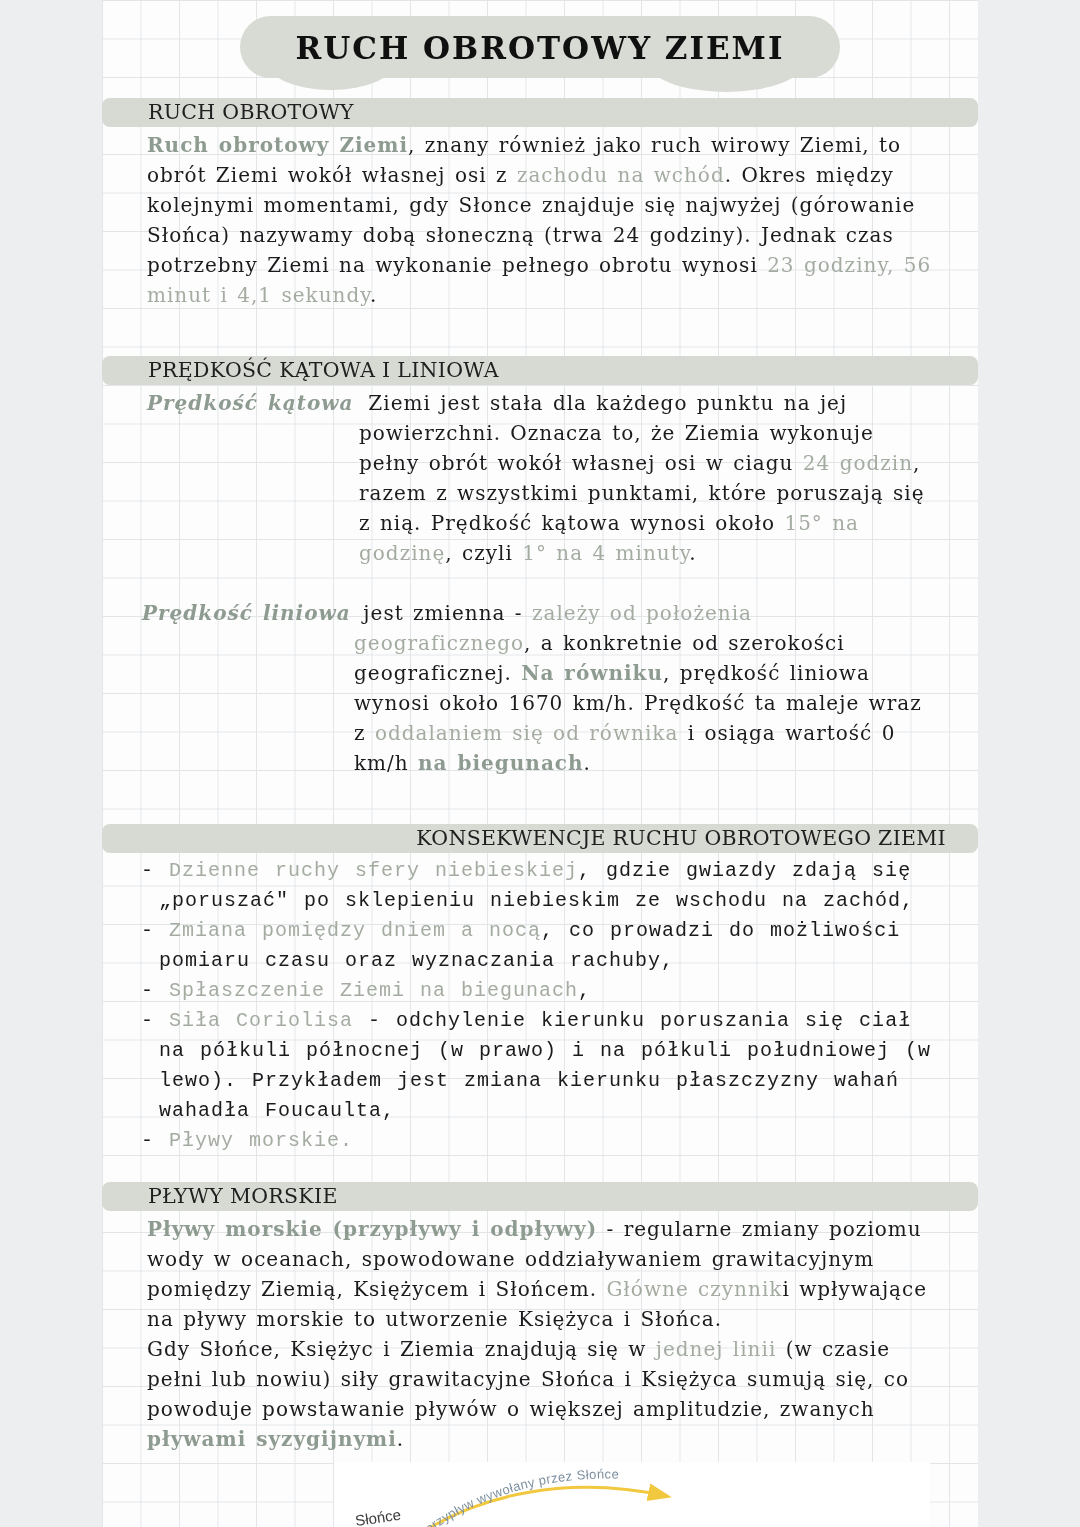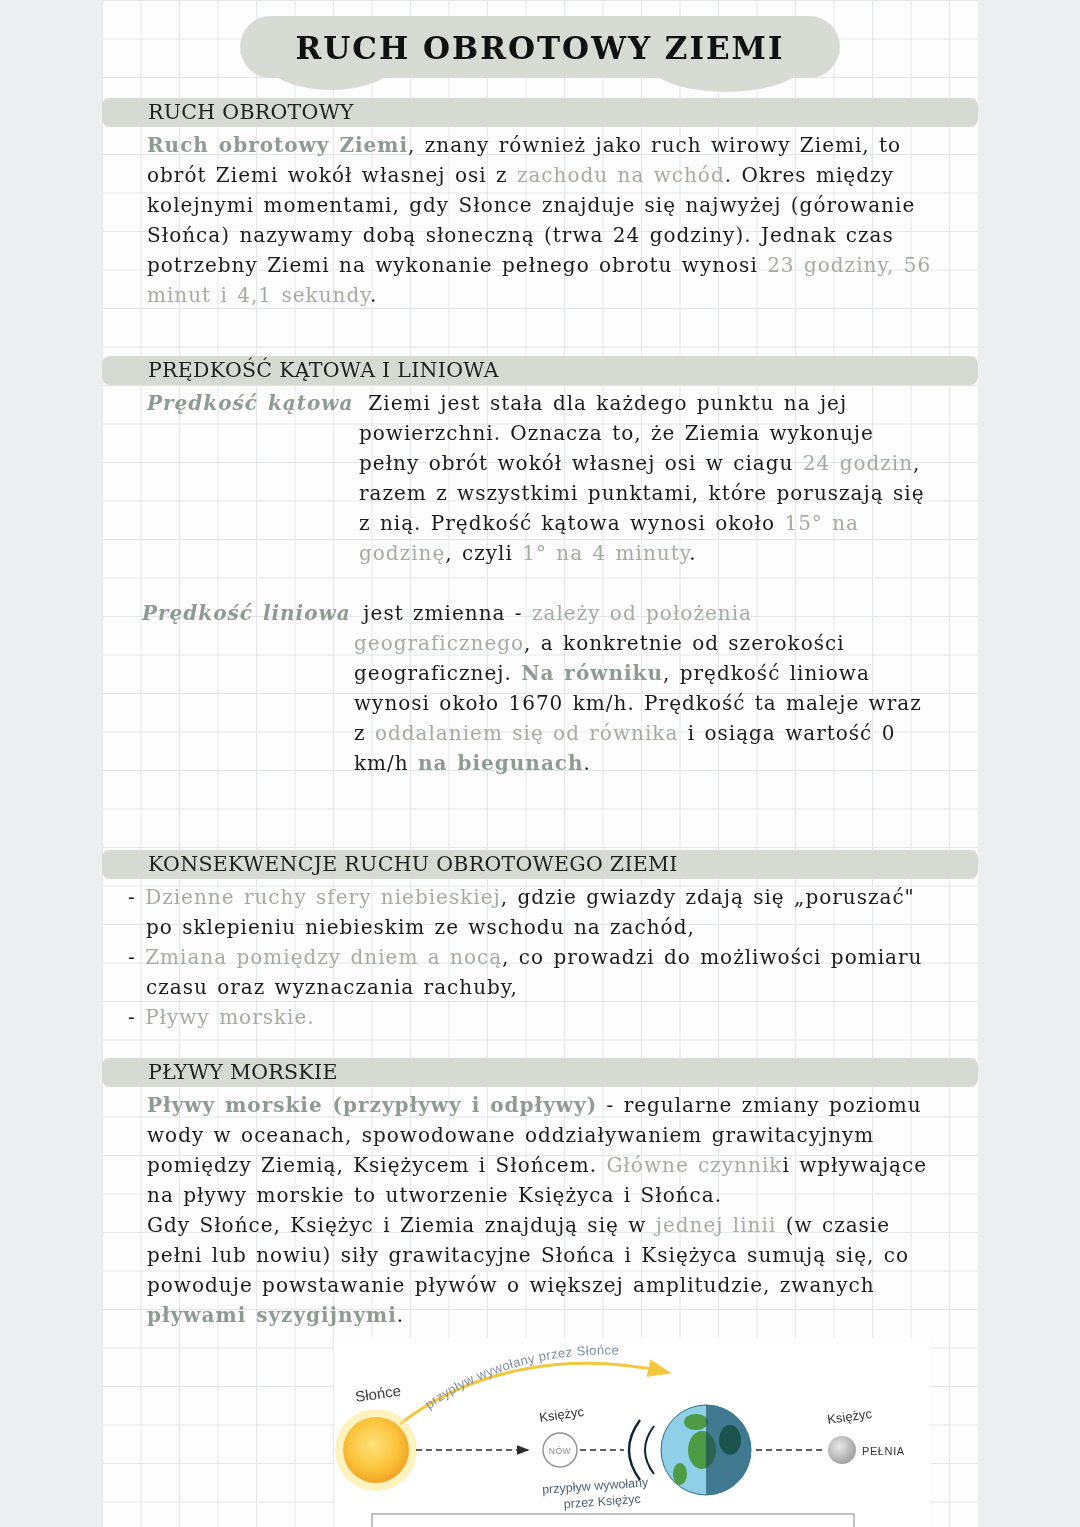--- a/index.html
+++ b/index.html
@@ -35,41 +35,41 @@
   .section-bar {
     position:relative;
     width:100%;
     background:#d7d9d3;
     border-radius:8px;
     padding:2px 32px 3px 46px;
   }
   .section-heading { font-size:20.5px; font-weight:500; letter-spacing:.3px; color:#1f1f1f; }
   .mt-s1 { margin-top:12px; }
   .mt-s2 { margin-top:46px; }
-  .mt-s3 { margin-top:72px; }
+  .mt-s3 { margin-top:46px;text-align:right; }
   .mt-s4 { margin-top:26px; }
 
   
   .body-text {
     font-size:20px;
     line-height:30px;
     letter-spacing:1px;
     word-spacing:2px;
   }
   .para { margin:3px 45px 0 45px; }
   .para + .para-tight { margin-top:0; }
   .seg-n  { color:#1b1b1d; }
   .seg-h  { color:#a4aca1;text-align:right; }
   .seg-hb { color:#8e9b90; font-weight:700; }
 
   .hanging { padding-left:212px; text-indent:-212px; }
   .hang-label { display:inline-block; width:212px; text-indent:0; color:#8e9b90; font-weight:700;font-style:italic; }
   .mt-liniowa { margin-top:30px;margin-left:40px; }
 
-  .bullets { margin:3px 45px 0 26px; list-style:none; }
+  .bullets { margin:3px 45px 0 39px; list-style:none;font-family:Liberation Mono, monospace; }
   .bullet { padding-left:18px; text-indent:-18px; }
 
   
   .diagram {
     width:596px;
     margin:8px 0 0 232px;
     background:#ffffff;
   }
   .diagram svg { display:block; }
   .diagram text { font-family:"Liberation Sans","DejaVu Sans",sans-serif; }
@@ -106,20 +106,22 @@
     <p class="para body-text hanging mt-liniowa"><span class="hang-label">Prędkość liniowa</span><span><span class="seg-n"> jest zmienna - </span><span class="seg-h">zależy od położenia geograficznego</span><span class="seg-n">, a konkretnie od szerokości geograficznej. </span><span class="seg-hb">Na równiku</span><span class="seg-n">, prędkość liniowa wynosi około 1670 km/h. Prędkość ta maleje wraz z </span><span class="seg-h">oddalaniem się od równika</span><span class="seg-n"> i  osiąga wartość 0 km/h </span><span class="seg-hb">na biegunach</span><span class="seg-n">.</span></span></p>
   </section>
 
   <section>
     <div class="section-bar mt-s3">
       <h2 class="section-heading">KONSEKWENCJE RUCHU OBROTOWEGO ZIEMI</h2>
     </div>
     <ul class="bullets body-text">
       <li class="bullet"><span class="seg-n">- </span><span class="seg-h">Dzienne ruchy sfery niebieskiej</span><span class="seg-n">, gdzie gwiazdy zdają się „poruszać" po sklepieniu niebieskim ze wschodu na zachód,</span></li>
       <li class="bullet"><span class="seg-n">- </span><span class="seg-h">Zmiana pomiędzy dniem a nocą</span><span class="seg-n">, co prowadzi do możliwości pomiaru czasu oraz wyznaczania rachuby,</span></li>
+      <li class="bullet"><span class="seg-n">- </span><span class="seg-h">Spłaszczenie Ziemi na biegunach</span><span class="seg-n">,</span></li>
+      <li class="bullet"><span class="seg-n">- </span><span class="seg-h">Siła Coriolisa</span><span class="seg-n"> - odchylenie kierunku poruszania się ciał na półkuli północnej (w prawo)  i na półkuli południowej (w lewo). Przykładem jest zmiana kierunku płaszczyzny wahań wahadła Foucaulta,</span></li>
       <li class="bullet"><span class="seg-n">- </span><span class="seg-h">Pływy morskie.</span></li>
     </ul>
   </section>
 
   <section>
     <div class="section-bar mt-s4">
       <h2 class="section-heading">PŁYWY MORSKIE</h2>
     </div>
     <p class="para body-text"><span class="seg-hb">Pływy morskie (przypływy i odpływy)</span><span class="seg-n"> - regularne zmiany poziomu wody w oceanach, spowodowane oddziaływaniem grawitacyjnym pomiędzy Ziemią, Księżycem i Słońcem. </span><span class="seg-h">Główne czynnik</span><span class="seg-n">i wpływające na pływy morskie to utworzenie Księżyca i Słońca.</span></p>
     <p class="para body-text para-tight"><span class="seg-n">Gdy Słońce, Księżyc i Ziemia znajdują się w </span><span class="seg-h">jednej linii</span><span class="seg-n"> (w czasie pełni lub nowiu) siły grawitacyjne Słońca i Księżyca sumują się, co powoduje powstawanie pływów o większej amplitudzie, zwanych </span><span class="seg-hb">pływami syzygijnymi</span><span class="seg-n">.</span></p>

